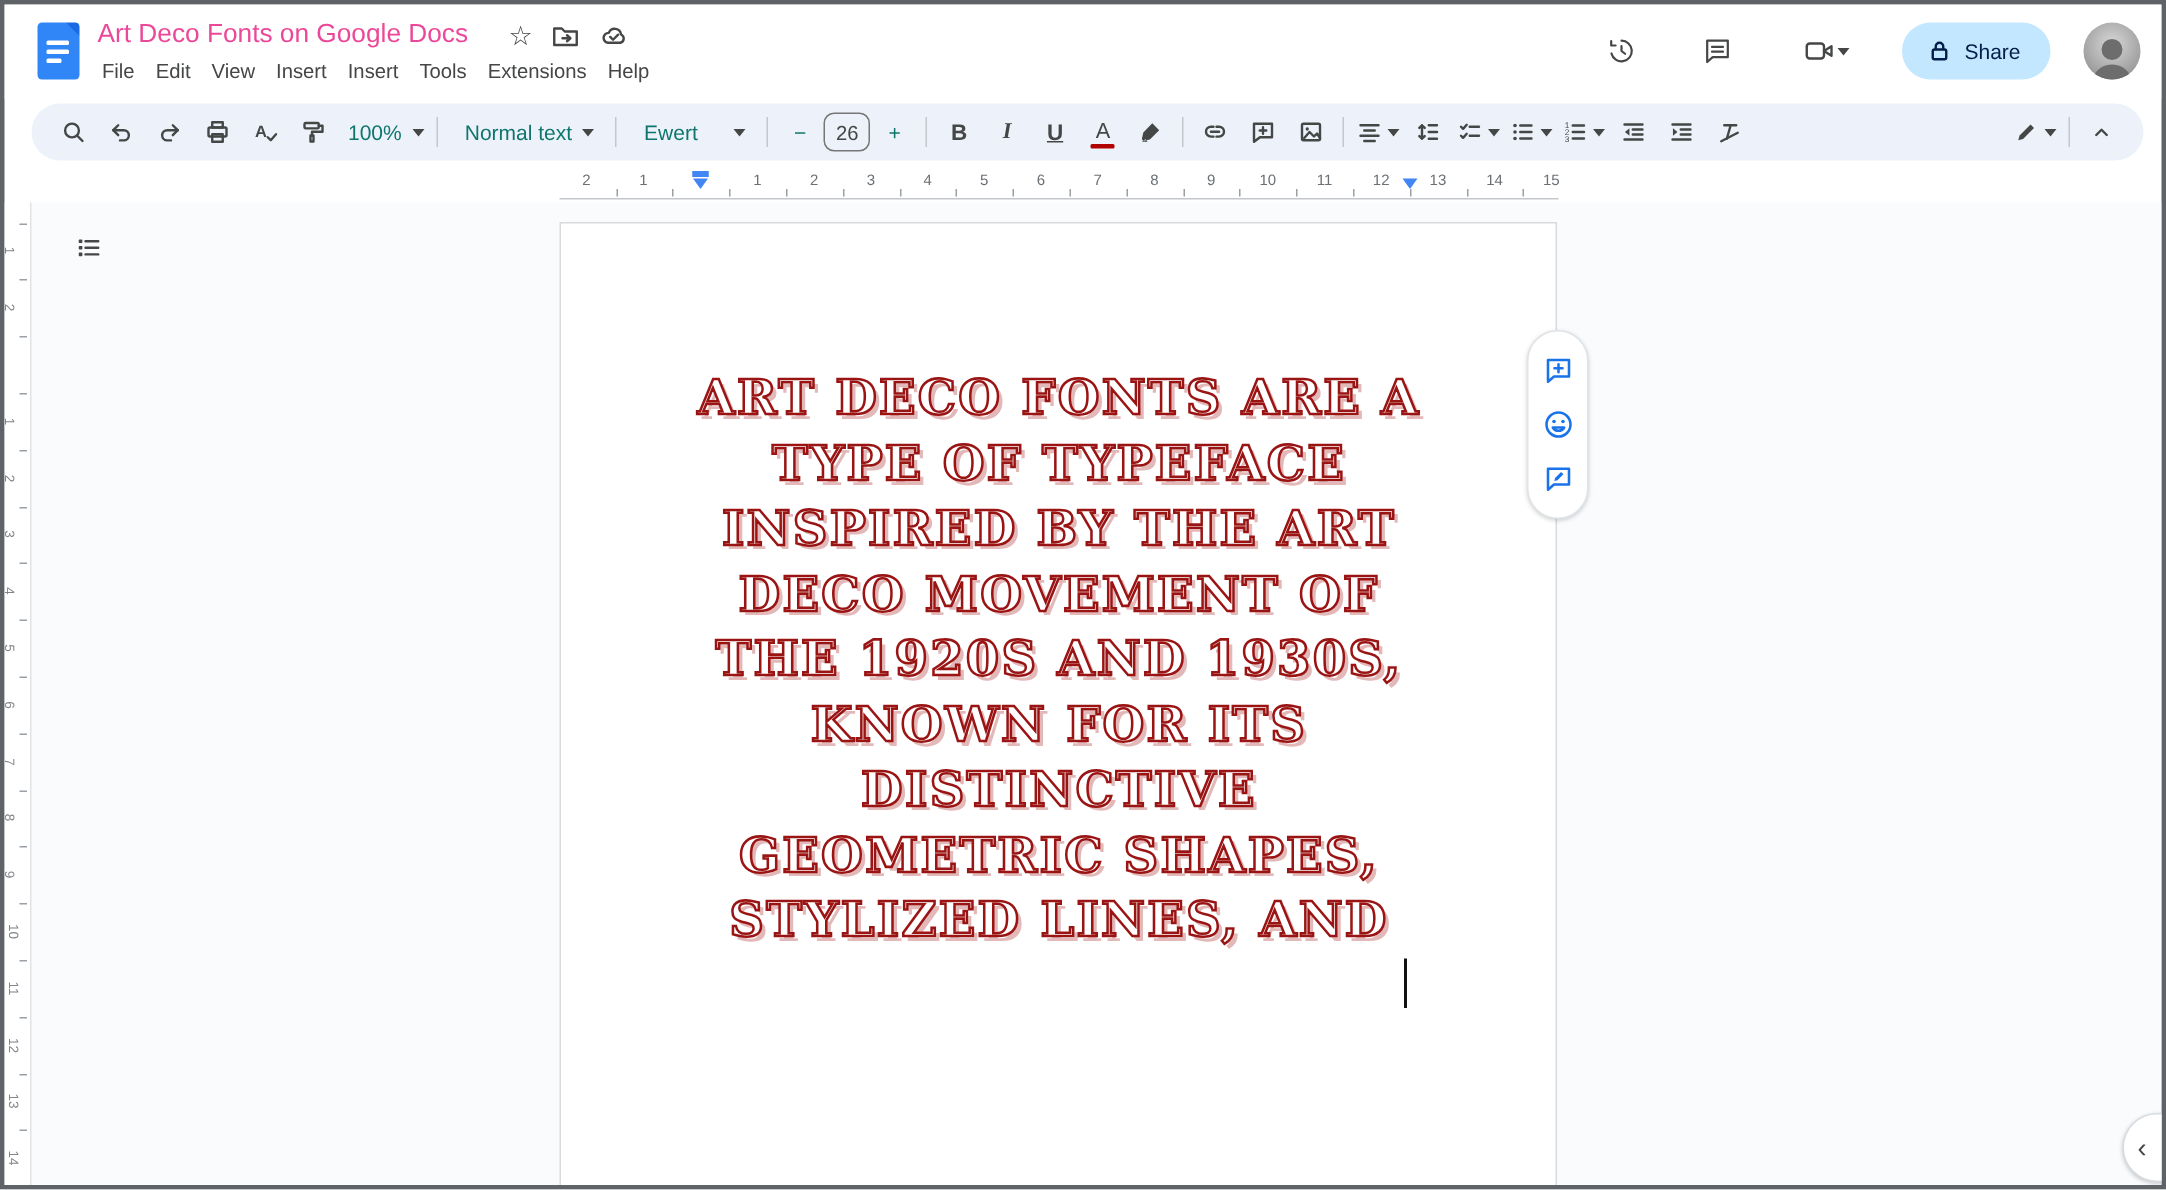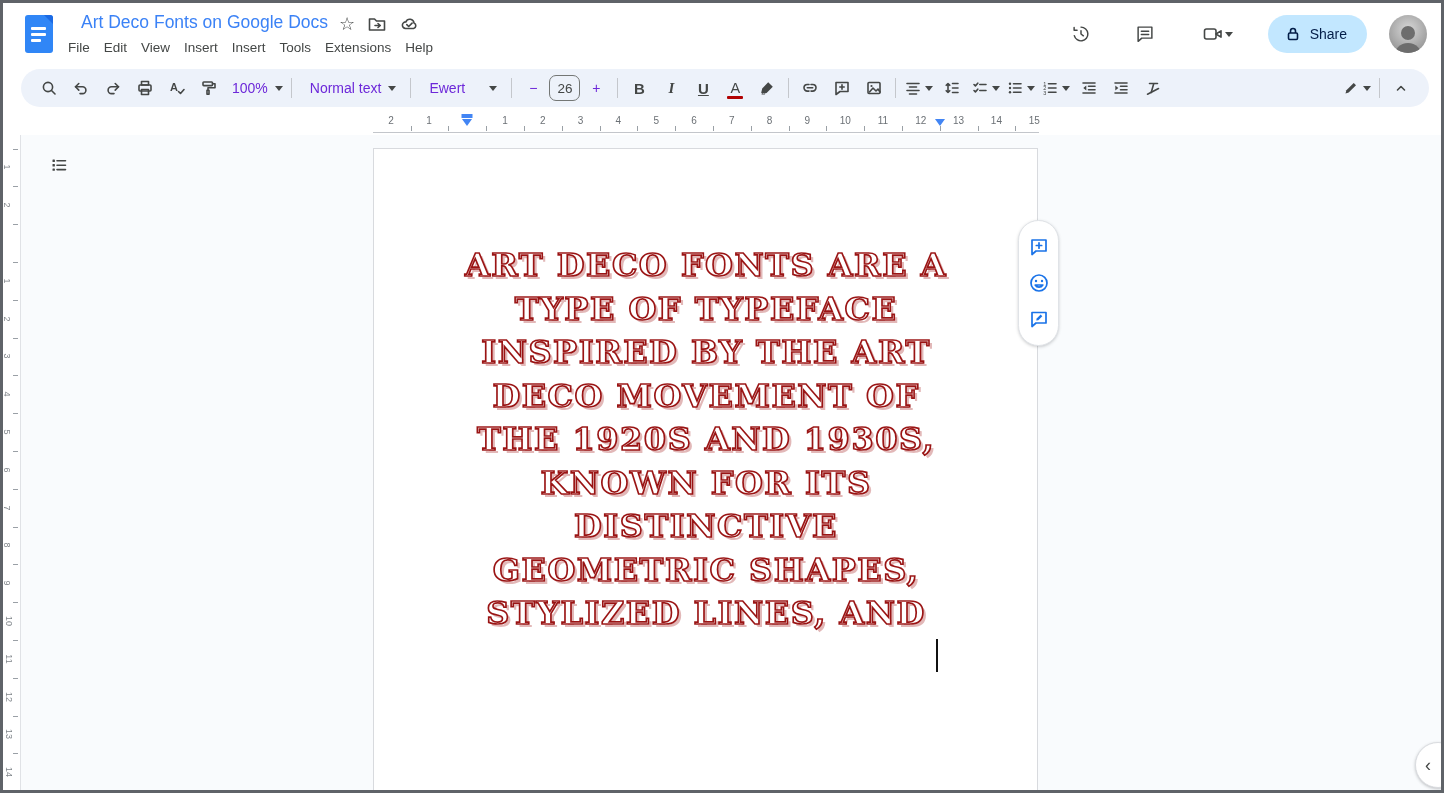--- a/index.html
+++ b/index.html
@@ -11,21 +11,21 @@
   .stroke{fill:none;stroke:#444746;stroke-width:1.6;stroke-linecap:round;stroke-linejoin:round;}
   .fillg{fill:#444746;stroke:none;}
   .blue-stroke{fill:none;stroke:#1a73e8;stroke-width:1.7;stroke-linecap:round;stroke-linejoin:round;}
 
   
   .header{position:absolute;left:0;top:0;right:0;height:63px;background:#fff;}
   .dlogo{position:absolute;left:22px;top:12px;width:28px;height:38px;background:#3086f6;border-radius:3px;}
   .dlogo .fold{position:absolute;right:0;top:0;width:9px;height:9px;background:#1b6ae4;border-radius:0 3px 0 0;
     clip-path:polygon(0 0,100% 100%,100% 0);}
   .dlogo .l{position:absolute;left:6px;height:2.6px;background:#fff;border-radius:1px;}
-  .doc-title{position:absolute;left:62px;top:9px;font-size:17.5px;color:#3b82f6;white-space:nowrap;margin-left:16px;}
+  .doc-title{position:absolute;left:62px;top:9px;font-size:17.5px;color:#ec4899;white-space:nowrap;}
   .title-icons{position:absolute;left:336px;top:11px;display:flex;gap:12px;align-items:center;color:#444746;}
   .star-g{font-size:18px;line-height:20px;color:#444746;cursor:pointer;}
   .menubar{position:absolute;left:58px;top:34px;display:flex;font-size:13.5px;color:#444746;}
   .menubar span{padding:3px 7px;border-radius:6px;cursor:pointer;}
   .hdr-right{position:absolute;right:14px;top:10px;display:flex;align-items:center;gap:22px;}
   .hbtn{width:42px;height:42px;border-radius:50%;display:flex;align-items:center;justify-content:center;cursor:pointer;}
   .hbtn svg{width:22px;height:22px;}
   .caret{width:0;height:0;border-left:4px solid transparent;border-right:4px solid transparent;
     border-top:5px solid #444746;display:inline-block;}
   .share{height:38px;padding:0 20px 0 16px;background:#c2e7ff;border-radius:19px;display:flex;align-items:center;
@@ -33,21 +33,21 @@
   .avatar{width:38px;height:38px;border-radius:50%;background:radial-gradient(circle at 50% 38%,#d8d8d8 0%,#9e9e9e 70%,#7c7c7c 100%);
     overflow:hidden;position:relative;cursor:pointer;}
   .avatar svg{position:absolute;left:0;top:4px;}
 
   
   .toolbar{position:absolute;left:18px;top:66px;width:1408px;height:38px;background:#edf2fa;border-radius:19px;
     display:flex;align-items:center;padding:0 12px;box-sizing:border-box;}
   .tbtn{min-width:26px;height:28px;border-radius:6px;display:flex;align-items:center;justify-content:center;
     cursor:pointer;gap:3px;margin:0 3px;color:#444746;}
   .sep{width:1px;height:20px;background:#c4c7cc;margin:0 5px;}
-  .tlabel{font-size:14px;color:#6d28d9;padding:0 4px;white-space:nowrap;}
+  .tlabel{font-size:14px;color:#0f766e;padding:0 4px;white-space:nowrap;}
   .fsize-box{width:29px;height:24px;border:1.5px solid #747775;border-radius:7px;display:flex;align-items:center;
     justify-content:center;font-size:13.5px;color:#444746;background:transparent;cursor:text;}
   .bi{font-size:15px;font-weight:bold;width:16px;text-align:center;}
   .a-color{position:relative;font-size:14.5px;font-weight:500;width:18px;text-align:center;}
   .a-color .bar{position:absolute;left:1px;right:1px;bottom:-3px;height:3.5px;border-radius:1px;}
   .u-btn{text-decoration:underline;font-size:15px;}
   .spacer{flex:1;}
 
   
   .hruler{position:absolute;left:370px;top:109px;width:666px;height:22px;}

